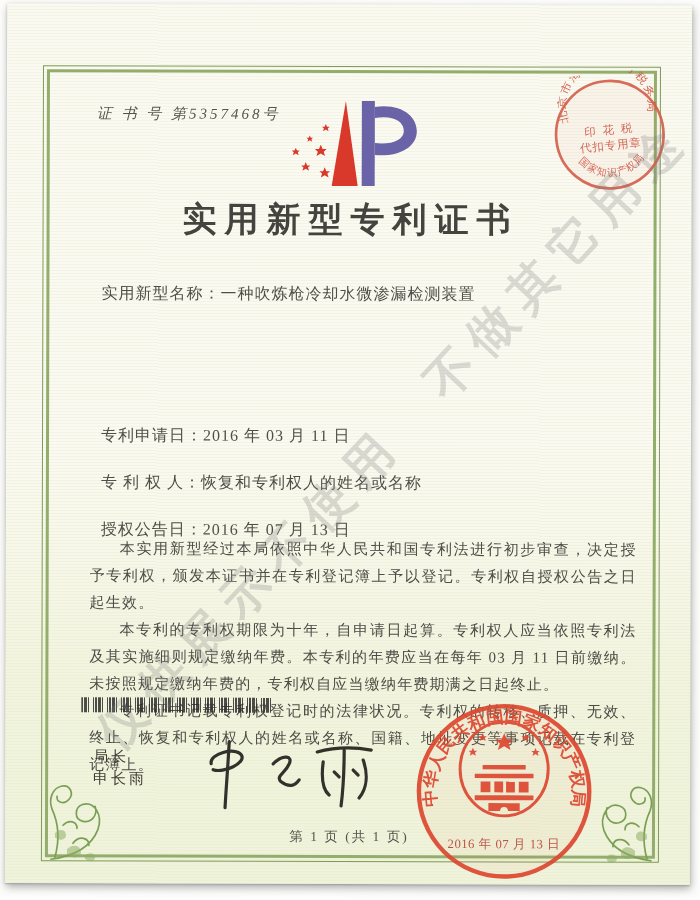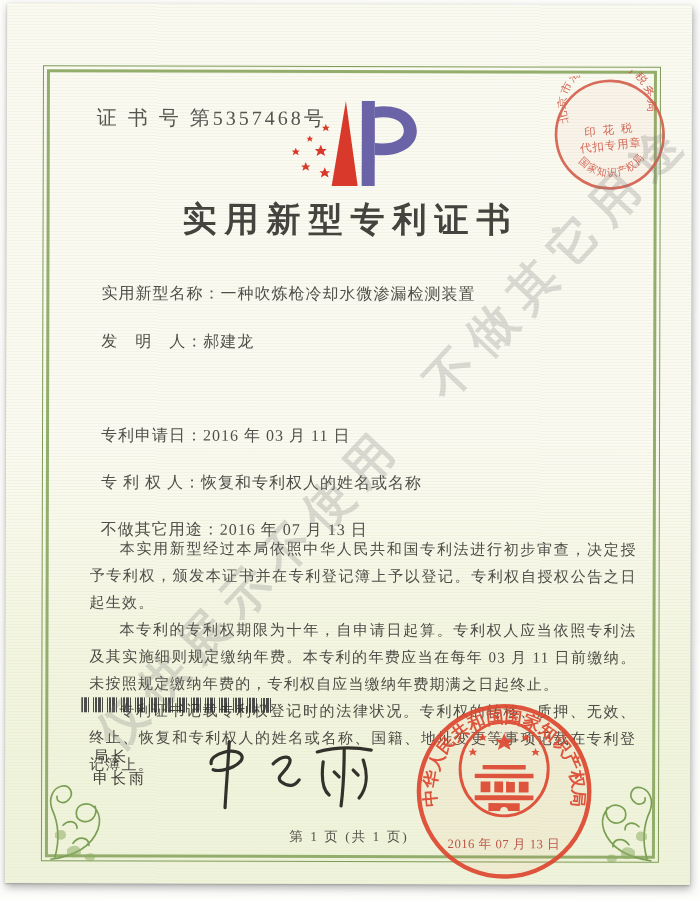--- a/index.html
+++ b/index.html
@@ -20,22 +20,22 @@
   .frame{
     position:absolute;left:36px;top:62px;width:616px;height:794px;
     border:1px solid #7d9b58; z-index:1;
   }
   .frame-inner{
     position:absolute;inset:3px;border:3px solid #93ad6c;
   }
   .corner-ornament{position:absolute;z-index:2;}
   .corner-ornament.right{transform:scaleX(-1);}
   .cert-number{
-    position:absolute;left:90px;top:101px;font-size:20px;letter-spacing:3px;
-    color:#56544e;z-index:3;
+    position:absolute;left:90px;top:101px;font-size:15px;letter-spacing:3px;
+    color:#56544e;z-index:3;font-style:italic;
   }
   .logo{position:absolute;left:275px;top:90px;z-index:3;}
   .tax-stamp{position:absolute;left:541px;top:68px;z-index:4;transform:rotate(-6deg);opacity:.92;}
   .title{
     position:absolute;left:0;top:193px;width:700px;text-align:center;padding-right:12px;
     box-sizing:border-box;font-size:34px;font-weight:bold;letter-spacing:8px;color:#45433e;z-index:3;
   }
   .field-row{
     position:absolute;left:95px;font-size:16px;color:#504e48;letter-spacing:1px;z-index:3;
     white-space:nowrap;
@@ -142,31 +142,28 @@
     </text>
     <text x="60" y="59" font-size="11" fill="#cf5a48" text-anchor="middle" letter-spacing="2">印 花 税</text>
     <text x="60" y="74" font-size="11" fill="#cf5a48" text-anchor="middle" letter-spacing="1">代扣专用章</text>
   </svg>
 
   <div class="title">实用新型专利证书</div>
 
   <div class="field-row" style="top:280px">
     <span>实用新型名称：</span><span>一种吹炼枪冷却水微渗漏检测装置</span>
   </div>
-  <div class="field-row" style="top:328px">
-    <span>发　明　人：</span><span>郝建龙</span>
-  </div>
   <div class="field-row" style="top:422px">
     <span>专利申请日：</span><span>2016 年 03 月 11 日</span>
   </div>
   <div class="field-row" style="top:469px">
     <span>专 利 权 人：</span><span>恢复和专利权人的姓名或名称</span>
   </div>
   <div class="field-row" style="top:516px">
-    <span>不做其它用途：</span><span>2016 年 07 月 13 日</span>
+    <span>授权公告日：</span><span>2016 年 07 月 13 日</span>
   </div>
 
   <div class="paragraphs">
     <p>本实用新型经过本局依照中华人民共和国专利法进行初步审查，决定授予专利权，颁发本证书并在专利登记簿上予以登记。专利权自授权公告之日起生效。</p>
     <p>本专利的专利权期限为十年，自申请日起算。专利权人应当依照专利法及其实施细则规定缴纳年费。本专利的年费应当在每年 03 月 11 日前缴纳。未按照规定缴纳年费的，专利权自应当缴纳年费期满之日起终止。</p>
     <p>专利证书记载专利权登记时的法律状况。专利权的转移、质押、无效、终止、恢复和专利权人的姓名或名称、国籍、地址变更等事项记载在专利登记簿上。</p>
   </div>
 
   <div class="barcode"></div>
 

